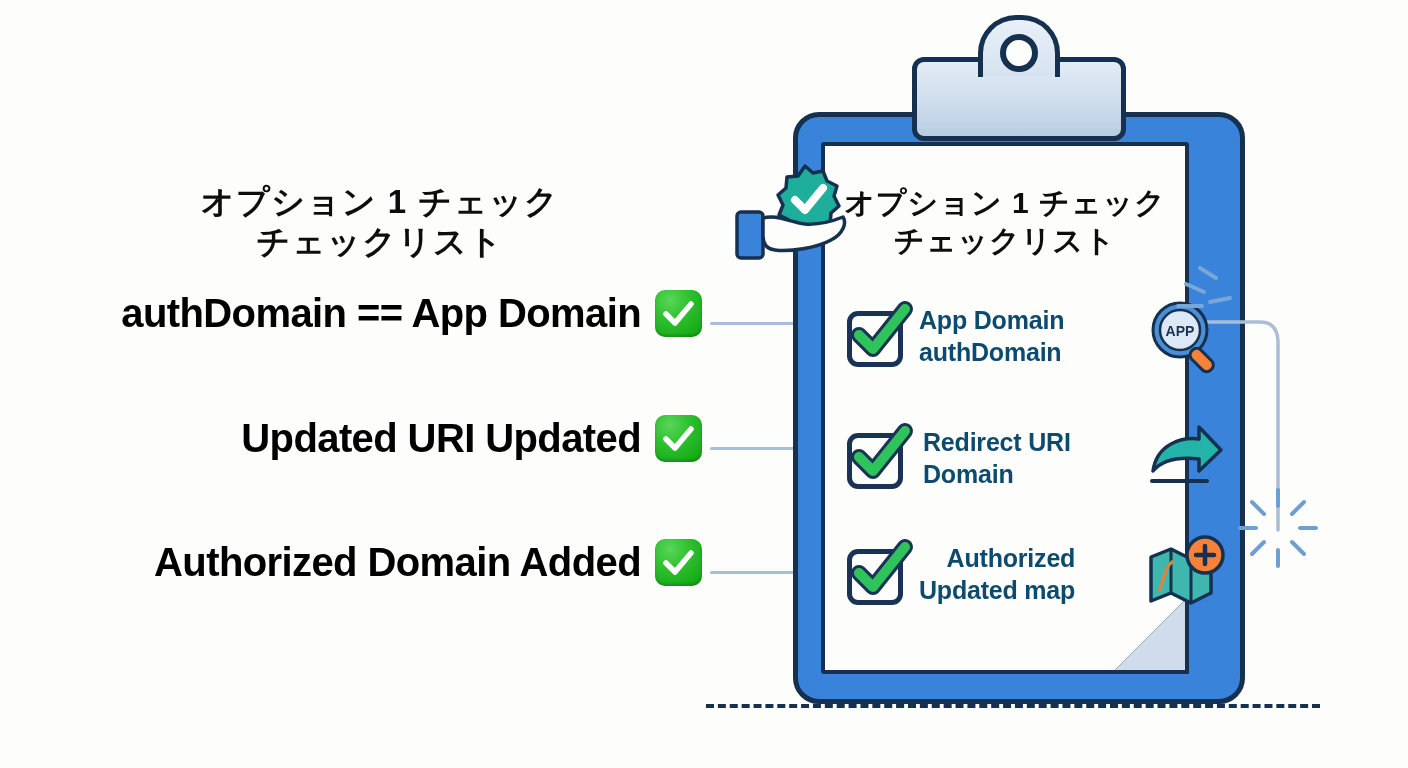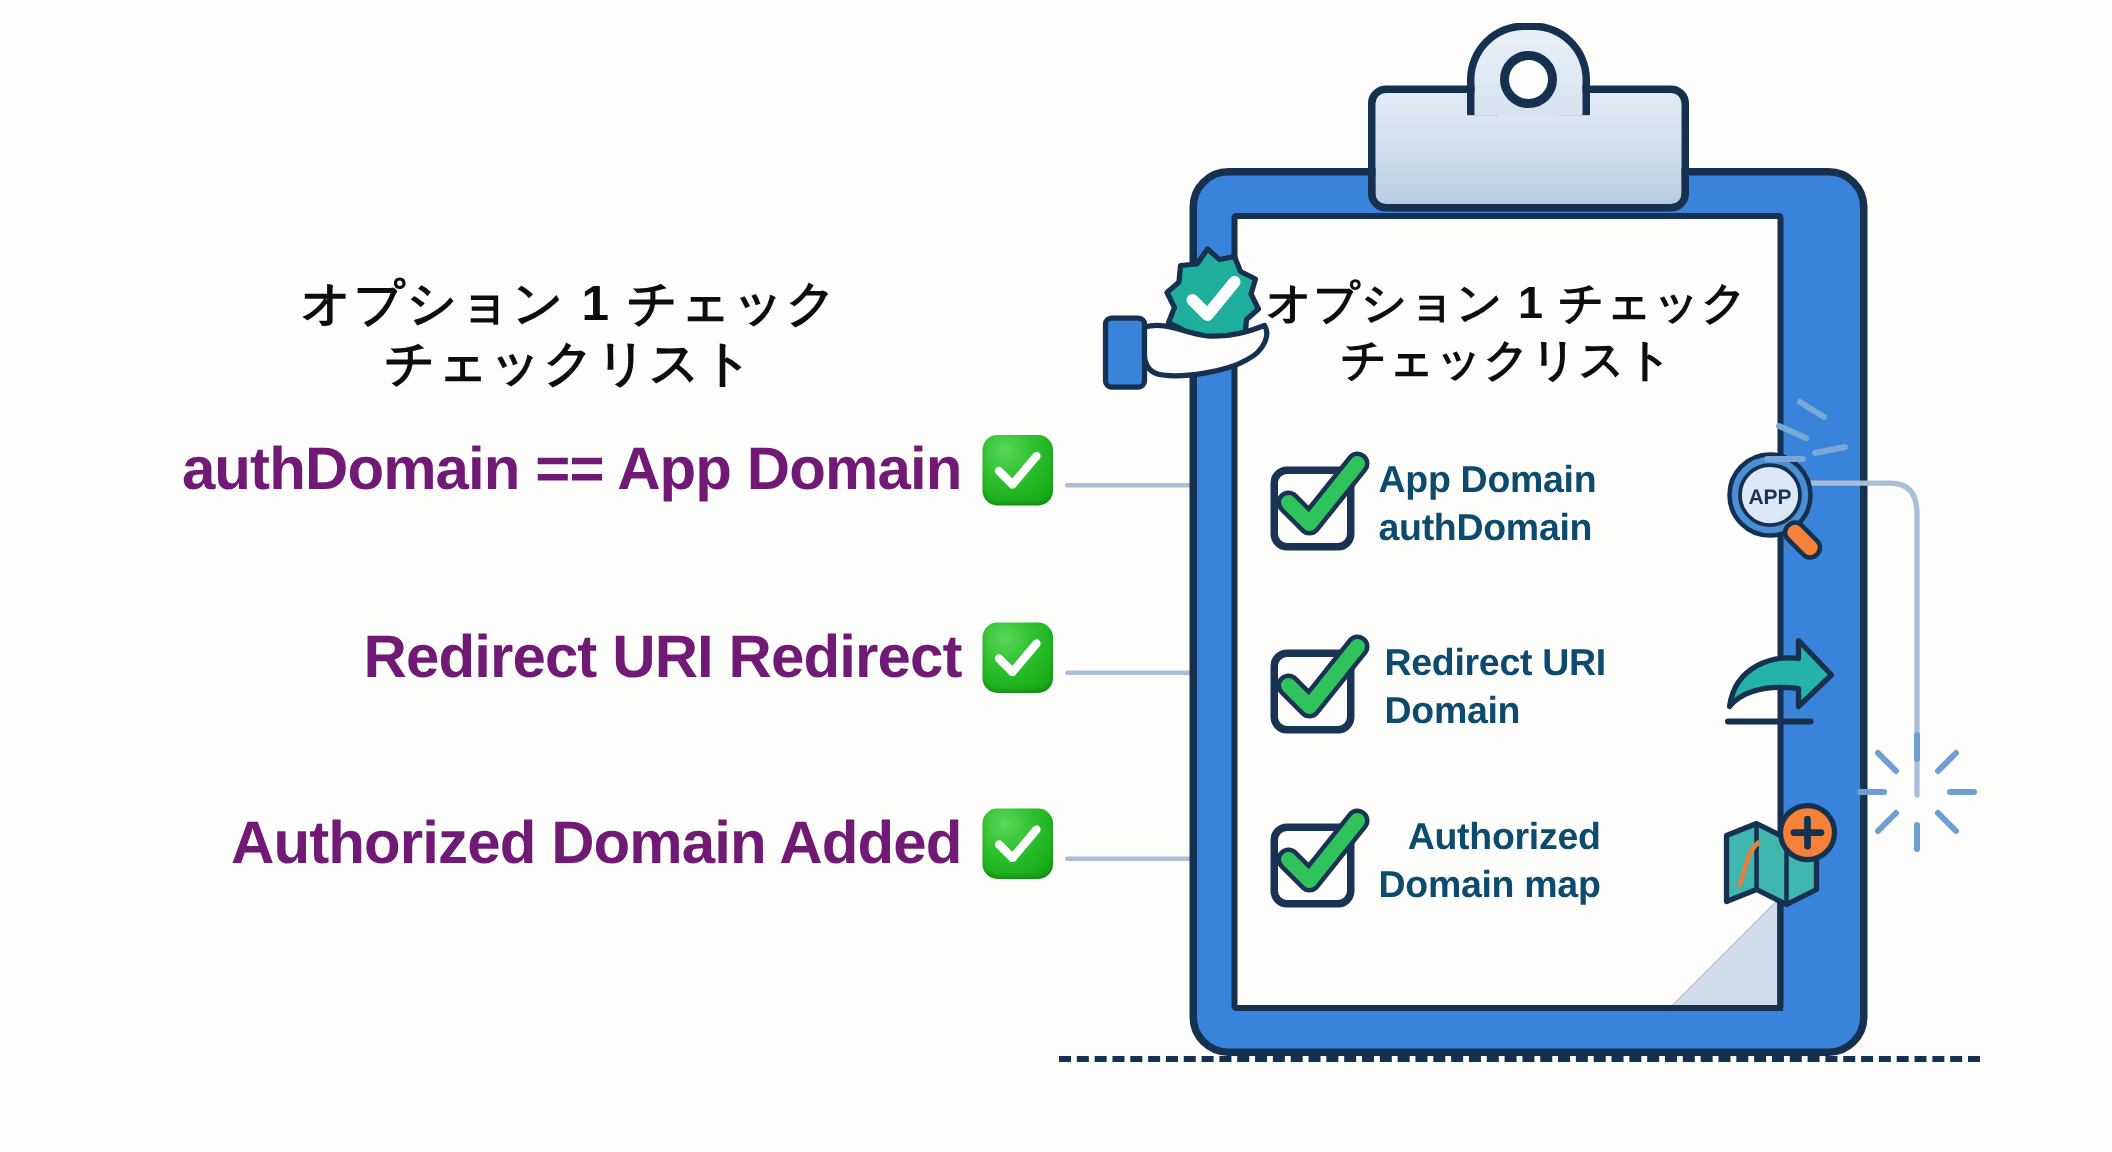--- a/index.html
+++ b/index.html
@@ -42,21 +42,21 @@
     align-items: center;
     justify-content: flex-end;
     gap: 14px;
   }
   .left-item.i0 { top: 120px; }
   .left-item.i1 { top: 245px; }
   .left-item.i2 { top: 369px; }
   .left-item-label {
     font-size: 40px;
     font-weight: 700;
-    color: #701a75;
+    color: #000000;
     letter-spacing: -0.6px;
     white-space: nowrap;
     margin-left: 28px;
   }
   .check-emoji {
     width: 47px; height: 47px;
     border-radius: 10px;
     background: radial-gradient(circle at 32% 22%, #59d659 0%, #2ec02e 40%, #0fa30f 100%);
     box-shadow: inset 0 -2px 3px rgba(0,0,0,.18);
     position: relative;
@@ -230,21 +230,21 @@
     <div class="left-item i0">
       <span class="left-item-label">authDomain == App Domain</span>
       <span class="check-emoji">
         <svg width="47" height="47" viewBox="0 0 47 47">
           <path d="M11 24 L20 33 L36 14" stroke="#ffffff" stroke-width="5.5" fill="none" stroke-linecap="round" stroke-linejoin="round"></path>
         </svg>
       </span>
     </div>
 
     <div class="left-item i1">
-      <span class="left-item-label">Redirect URI Redirect</span>
+      <span class="left-item-label">Updated URI Updated</span>
       <span class="check-emoji">
         <svg width="47" height="47" viewBox="0 0 47 47">
           <path d="M11 24 L20 33 L36 14" stroke="#ffffff" stroke-width="5.5" fill="none" stroke-linecap="round" stroke-linejoin="round"></path>
         </svg>
       </span>
     </div>
 
     <div class="left-item i2">
       <span class="left-item-label">Authorized Domain Added</span>
       <span class="check-emoji">
@@ -322,21 +322,21 @@
     <div class="cb-row r2">
       <span class="cb-checkbox">
         <span class="box"></span>
         <svg width="76" height="76" viewBox="0 0 76 76">
           <path d="M18 42 L32 56 L64 16" stroke="#1a3354" stroke-width="16" fill="none" stroke-linecap="round" stroke-linejoin="round"></path>
           <path d="M18 42 L32 56 L64 16" stroke="#2fc45b" stroke-width="10" fill="none" stroke-linecap="round" stroke-linejoin="round"></path>
         </svg>
       </span>
       <span class="cb-row-label">
         <span>Authorized</span>
-        <span class="l2">Domain map</span>
+        <span class="l2">Updated map</span>
       </span>
       <span class="cb-row-icon">
         <svg width="78" height="78" viewBox="0 0 78 78">
           <path d="M4 22 L24 14 L44 24 L64 14 L64 58 L44 68 L24 58 L4 66 Z" fill="#3fb6ae" stroke="#16304f" stroke-width="3.5" stroke-linejoin="round"></path>
           <line x1="24" y1="14" x2="24" y2="58" stroke="#16304f" stroke-width="3"></line>
           <line x1="44" y1="24" x2="44" y2="68" stroke="#16304f" stroke-width="3"></line>
           <path d="M12 56 C18 44 16 34 26 26" stroke="#e8803c" stroke-width="3" fill="none"></path>
           <circle cx="58" cy="20" r="18" fill="#f58238" stroke="#16304f" stroke-width="3.5"></circle>
           <path d="M58 11 L58 29 M49 20 L67 20" stroke="#16304f" stroke-width="4.5" stroke-linecap="round"></path>
         </svg>

